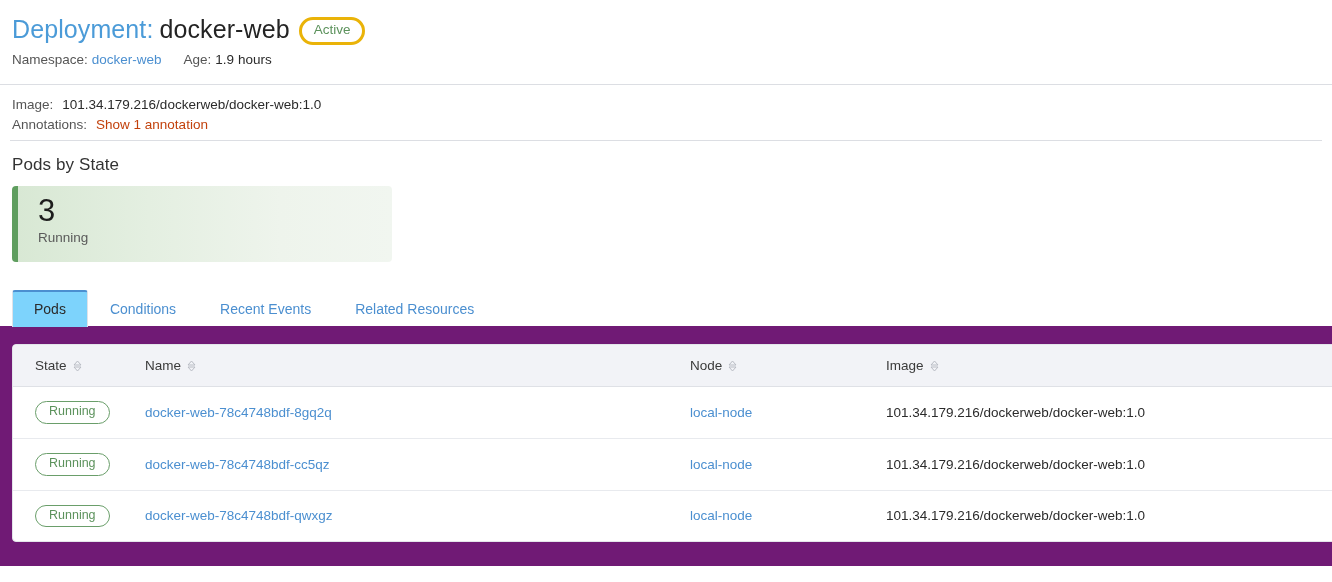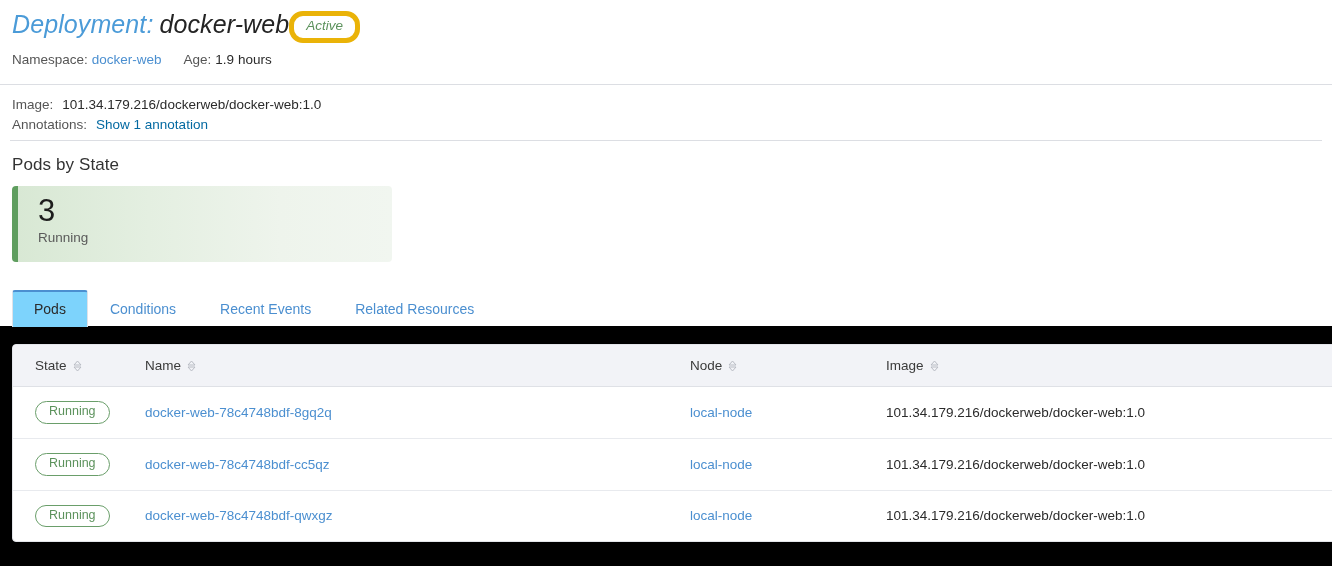--- a/index.html
+++ b/index.html
@@ -15,44 +15,44 @@
     color: #3d3d3d;
     -webkit-font-smoothing: antialiased;
   }
 
   
   .page-header {
     padding: 10px 12px 0 12px;
   }
   .title-row {
     display: flex;
-    align-items: flex-start;
+    align-items: flex-end;
+    gap: 9px;
     height: 34px;
-    font-style: italic;
   }
   .title-main {
     font-size: 25px;
     font-weight: 300;
     letter-spacing: 0.1px;
     white-space: nowrap;
   }
   .title-kind {
     color: #4b9bd8;
     font-weight: 300;
   }
   .title-name {
     color: #242424;
     font-weight: 400;
     margin-left: 6px;
   }
   .state-badge {
     display: inline-flex;
     align-items: center;
     justify-content: center;
-    border: 5px solid #eab308;
+    border: 3px solid #eab308;
     color: #5c925c;
     border-radius: 14px;
     font-size: 13.5px;
     padding: 3px 12px 4px 12px;
     line-height: 1.1;
     background: #ffffff;
     position: relative;
     top: 1px;
   }
   .meta-row {
@@ -102,21 +102,21 @@
   }
   .info-label {
     color: #555555;
     min-width: 0;
   }
   .info-value {
     color: #2b2b2b;
     margin-left: 9px;
   }
   .info-link {
-    color: #0369a1;
+    color: #c2410c;
     margin-left: 9px;
     cursor: pointer;
   }
 
   
   .section-title {
     font-size: 17px;
     font-weight: 400;
     color: #333333;
     margin: 14px 0 0 12px;
@@ -174,21 +174,21 @@
     top: 1px;
   }
   .tab.active {
     color: #2b2b2b;
     background: #7dd3fc;
     border-color: #dfe2e8;
     border-top: 2px solid #4b8fd0;
     padding-top: 8px;
   }
   .tab-panel {
-    background: #000000;
+    background: #701a75;
     padding: 18px 0 24px 12px;
     min-height: 214px;
     box-sizing: border-box;
   }
 
   
   .table-card {
     background: #ffffff;
     border: 1px solid #e3e5ea;
     border-radius: 4px;

